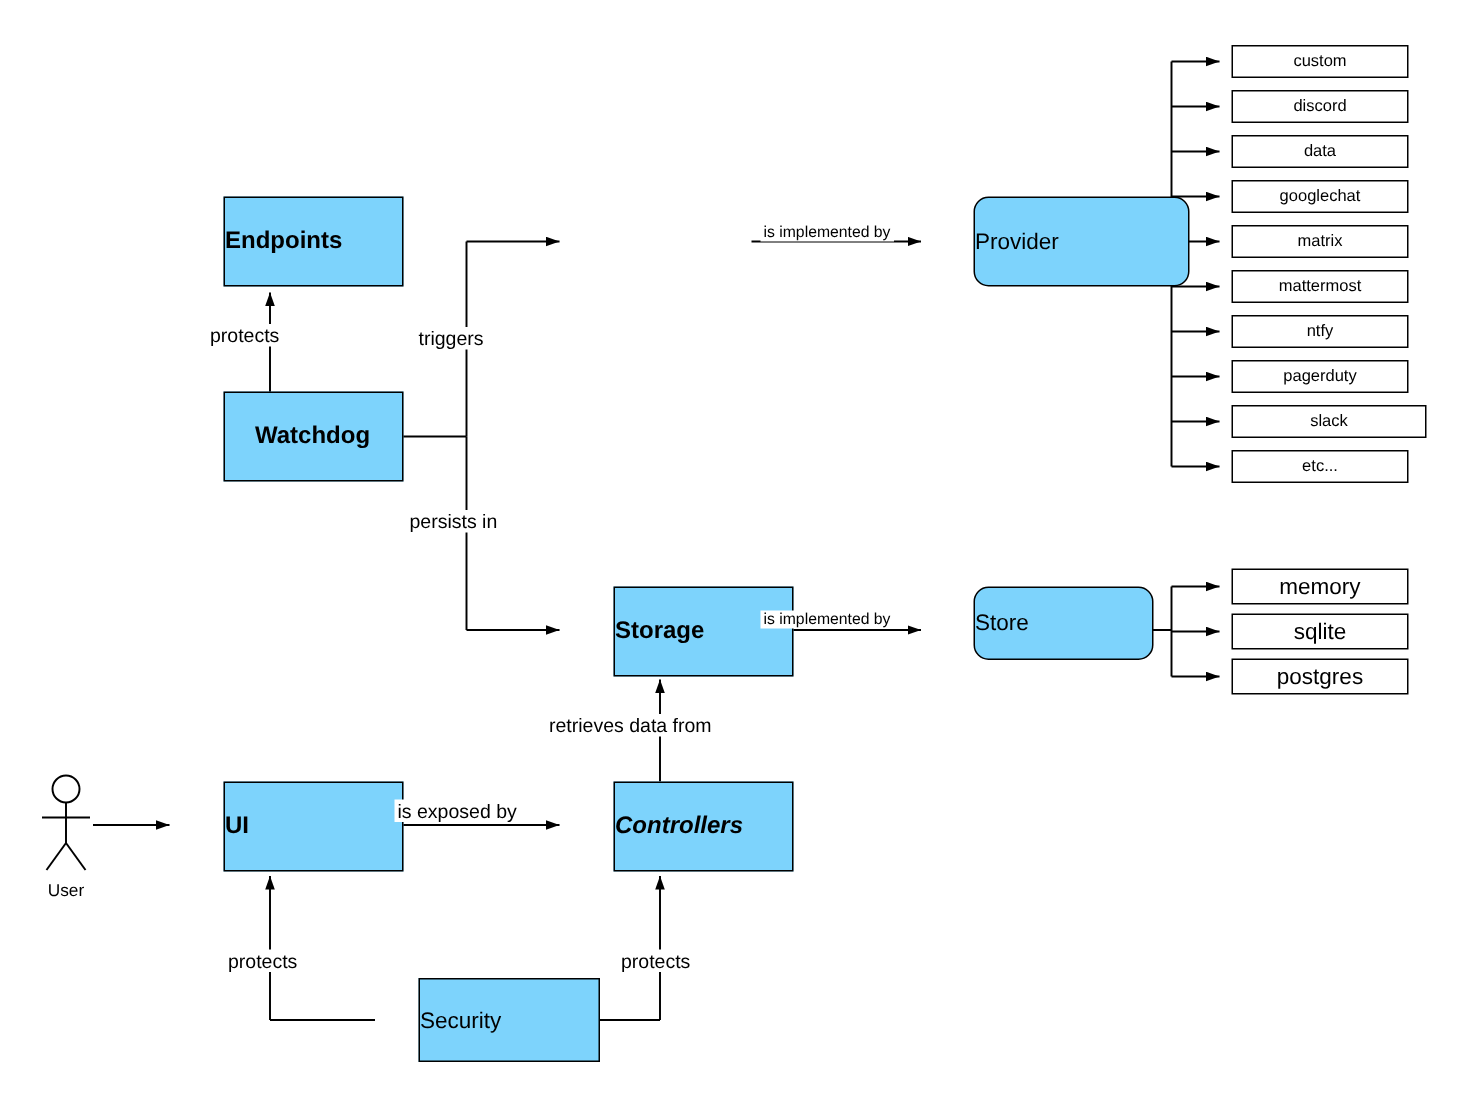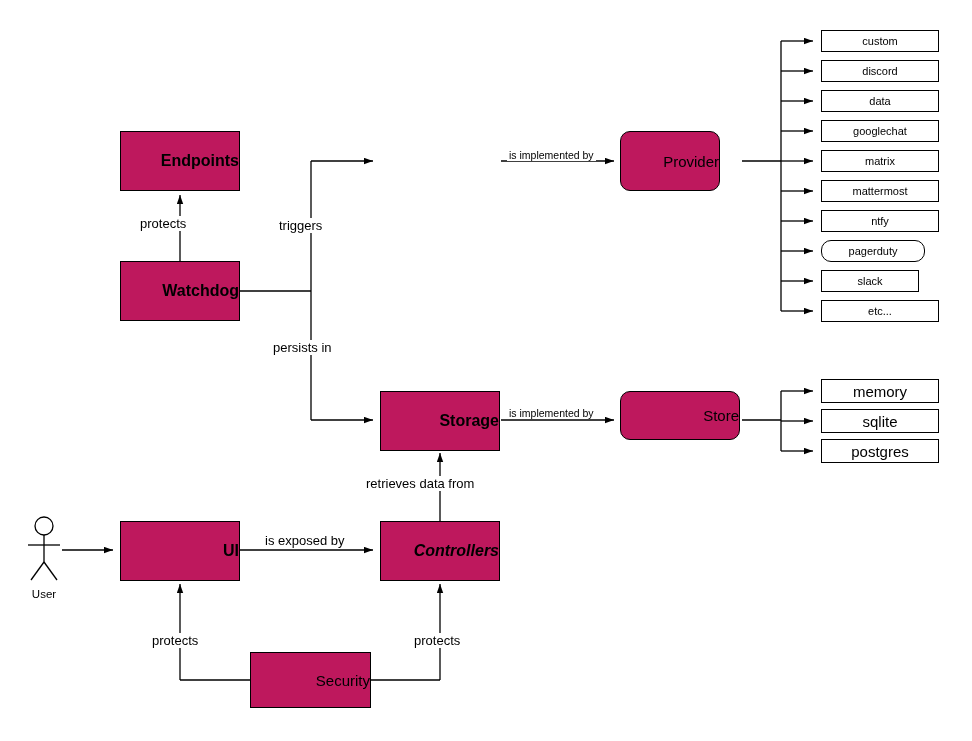--- a/index.html
+++ b/index.html
@@ -23,25 +23,26 @@
     left: 0;
     top: 0;
     width: 972px;
     height: 741px;
     pointer-events: none;
   }
   .node {
     position: absolute;
     box-sizing: border-box;
     border: 1.5px solid #000000;
-    background: #be185d;
+    background: #7dd3fc;
     display: flex;
     align-items: center;
-    justify-content: flex-end;
+    justify-content: flex-start;
     text-align: center;
+    margin-left: 29px;
   }
   .node.bold {
     font-weight: bold;
     font-size: 16px;
   }
   .node.plain {
     font-size: 15px;
   }
   .node.rounded {
     border-radius: 10px;
@@ -145,21 +146,21 @@
 
   <div class="node bold" style="left:120px; top:131px; width:120px; height:60px;">
     <span>Endpoints</span>
   </div>
 
   <div class="node bold" style="left:120px; top:261px; width:120px; height:60px;padding-left:20px;">
     <span>Watchdog</span>
   </div>
 
 
-  <div class="node plain rounded" style="left:620px; top:131px; width:100px; height:60px;">
+  <div class="node plain rounded" style="left:620px; top:131px; width:144px; height:60px;">
     <span>Provider</span>
   </div>
 
   <div class="node bold" style="left:380px; top:391px; width:120px; height:60px;">
     <span>Storage</span>
   </div>
 
   <div class="node plain rounded" style="left:620px; top:391px; width:120px; height:49px;">
     <span>Store</span>
   </div>
@@ -190,24 +191,24 @@
   </div>
   <div class="leaf" style="left:821px; top:150px; width:118px; height:22px;">
     <span>matrix</span>
   </div>
   <div class="leaf" style="left:821px; top:180px; width:118px; height:22px;">
     <span>mattermost</span>
   </div>
   <div class="leaf" style="left:821px; top:210px; width:118px; height:22px;">
     <span>ntfy</span>
   </div>
-  <div class="leaf" style="left:821px; top:240px; width:104px; height:22px;border-radius:10px;">
+  <div class="leaf" style="left:821px; top:240px; width:118px; height:22px;">
     <span>pagerduty</span>
   </div>
-  <div class="leaf" style="left:821px; top:270px; width:98px; height:22px;">
+  <div class="leaf" style="left:821px; top:270px; width:130px; height:22px;">
     <span>slack</span>
   </div>
   <div class="leaf" style="left:821px; top:300px; width:118px; height:22px;">
     <span>etc...</span>
   </div>
 
   <div class="leaf large" style="left:821px; top:379px; width:118px; height:24px;">
     <span>memory</span>
   </div>
   <div class="leaf large" style="left:821px; top:409px; width:118px; height:24px;">

